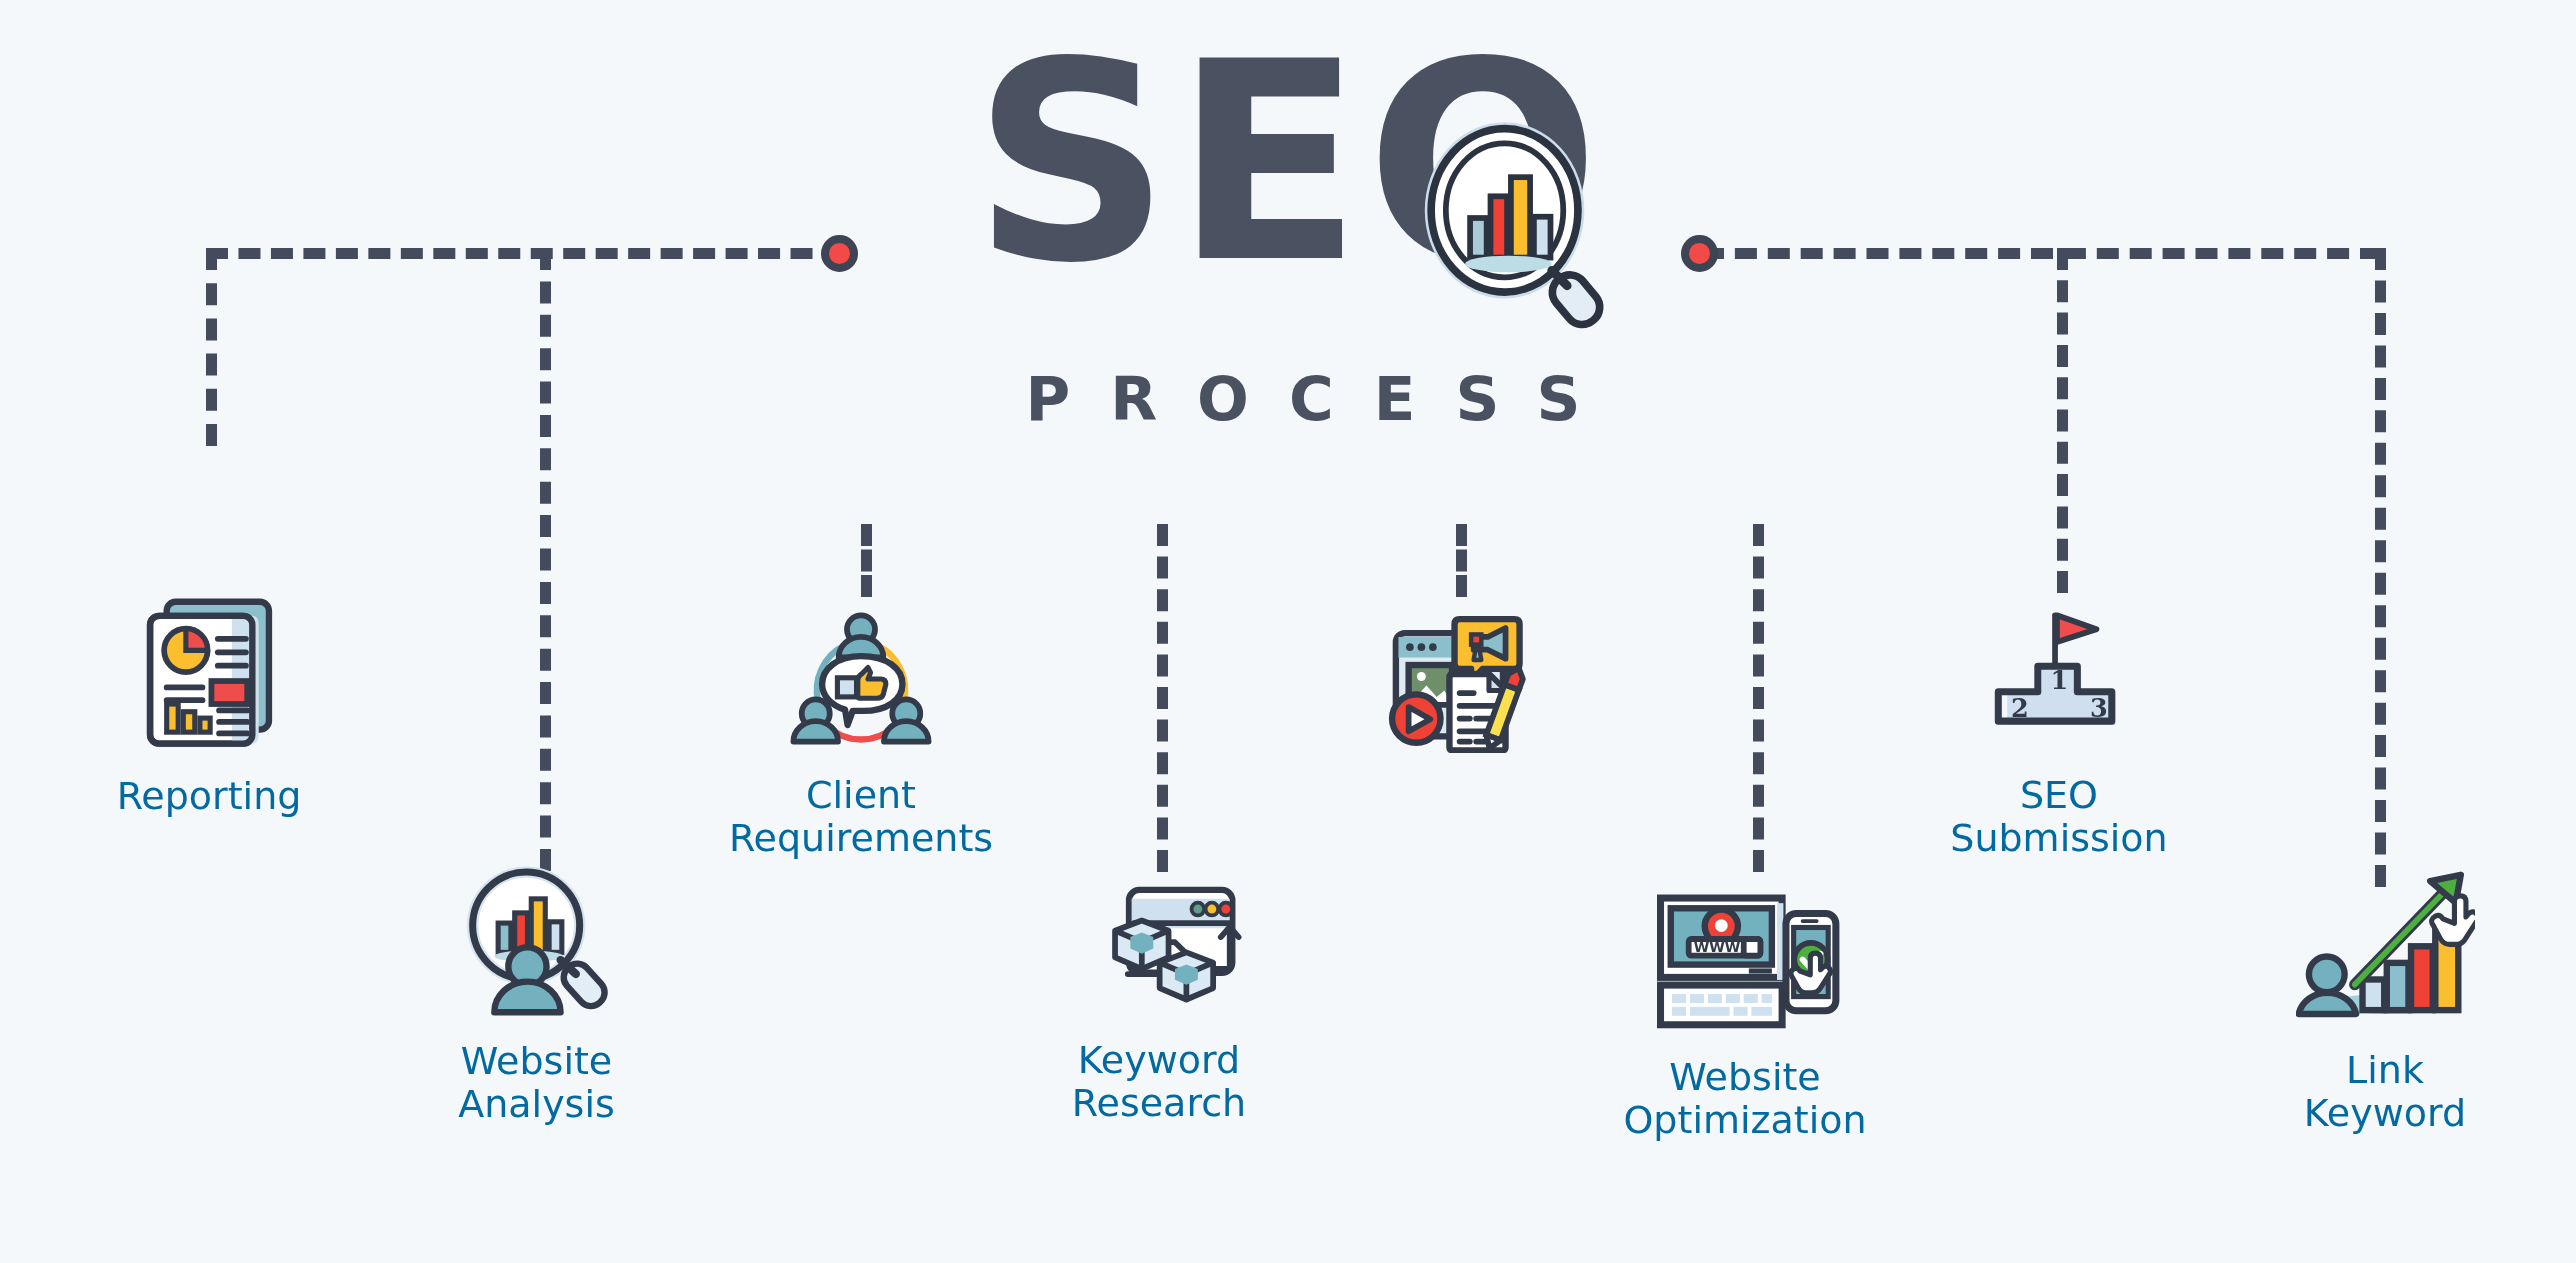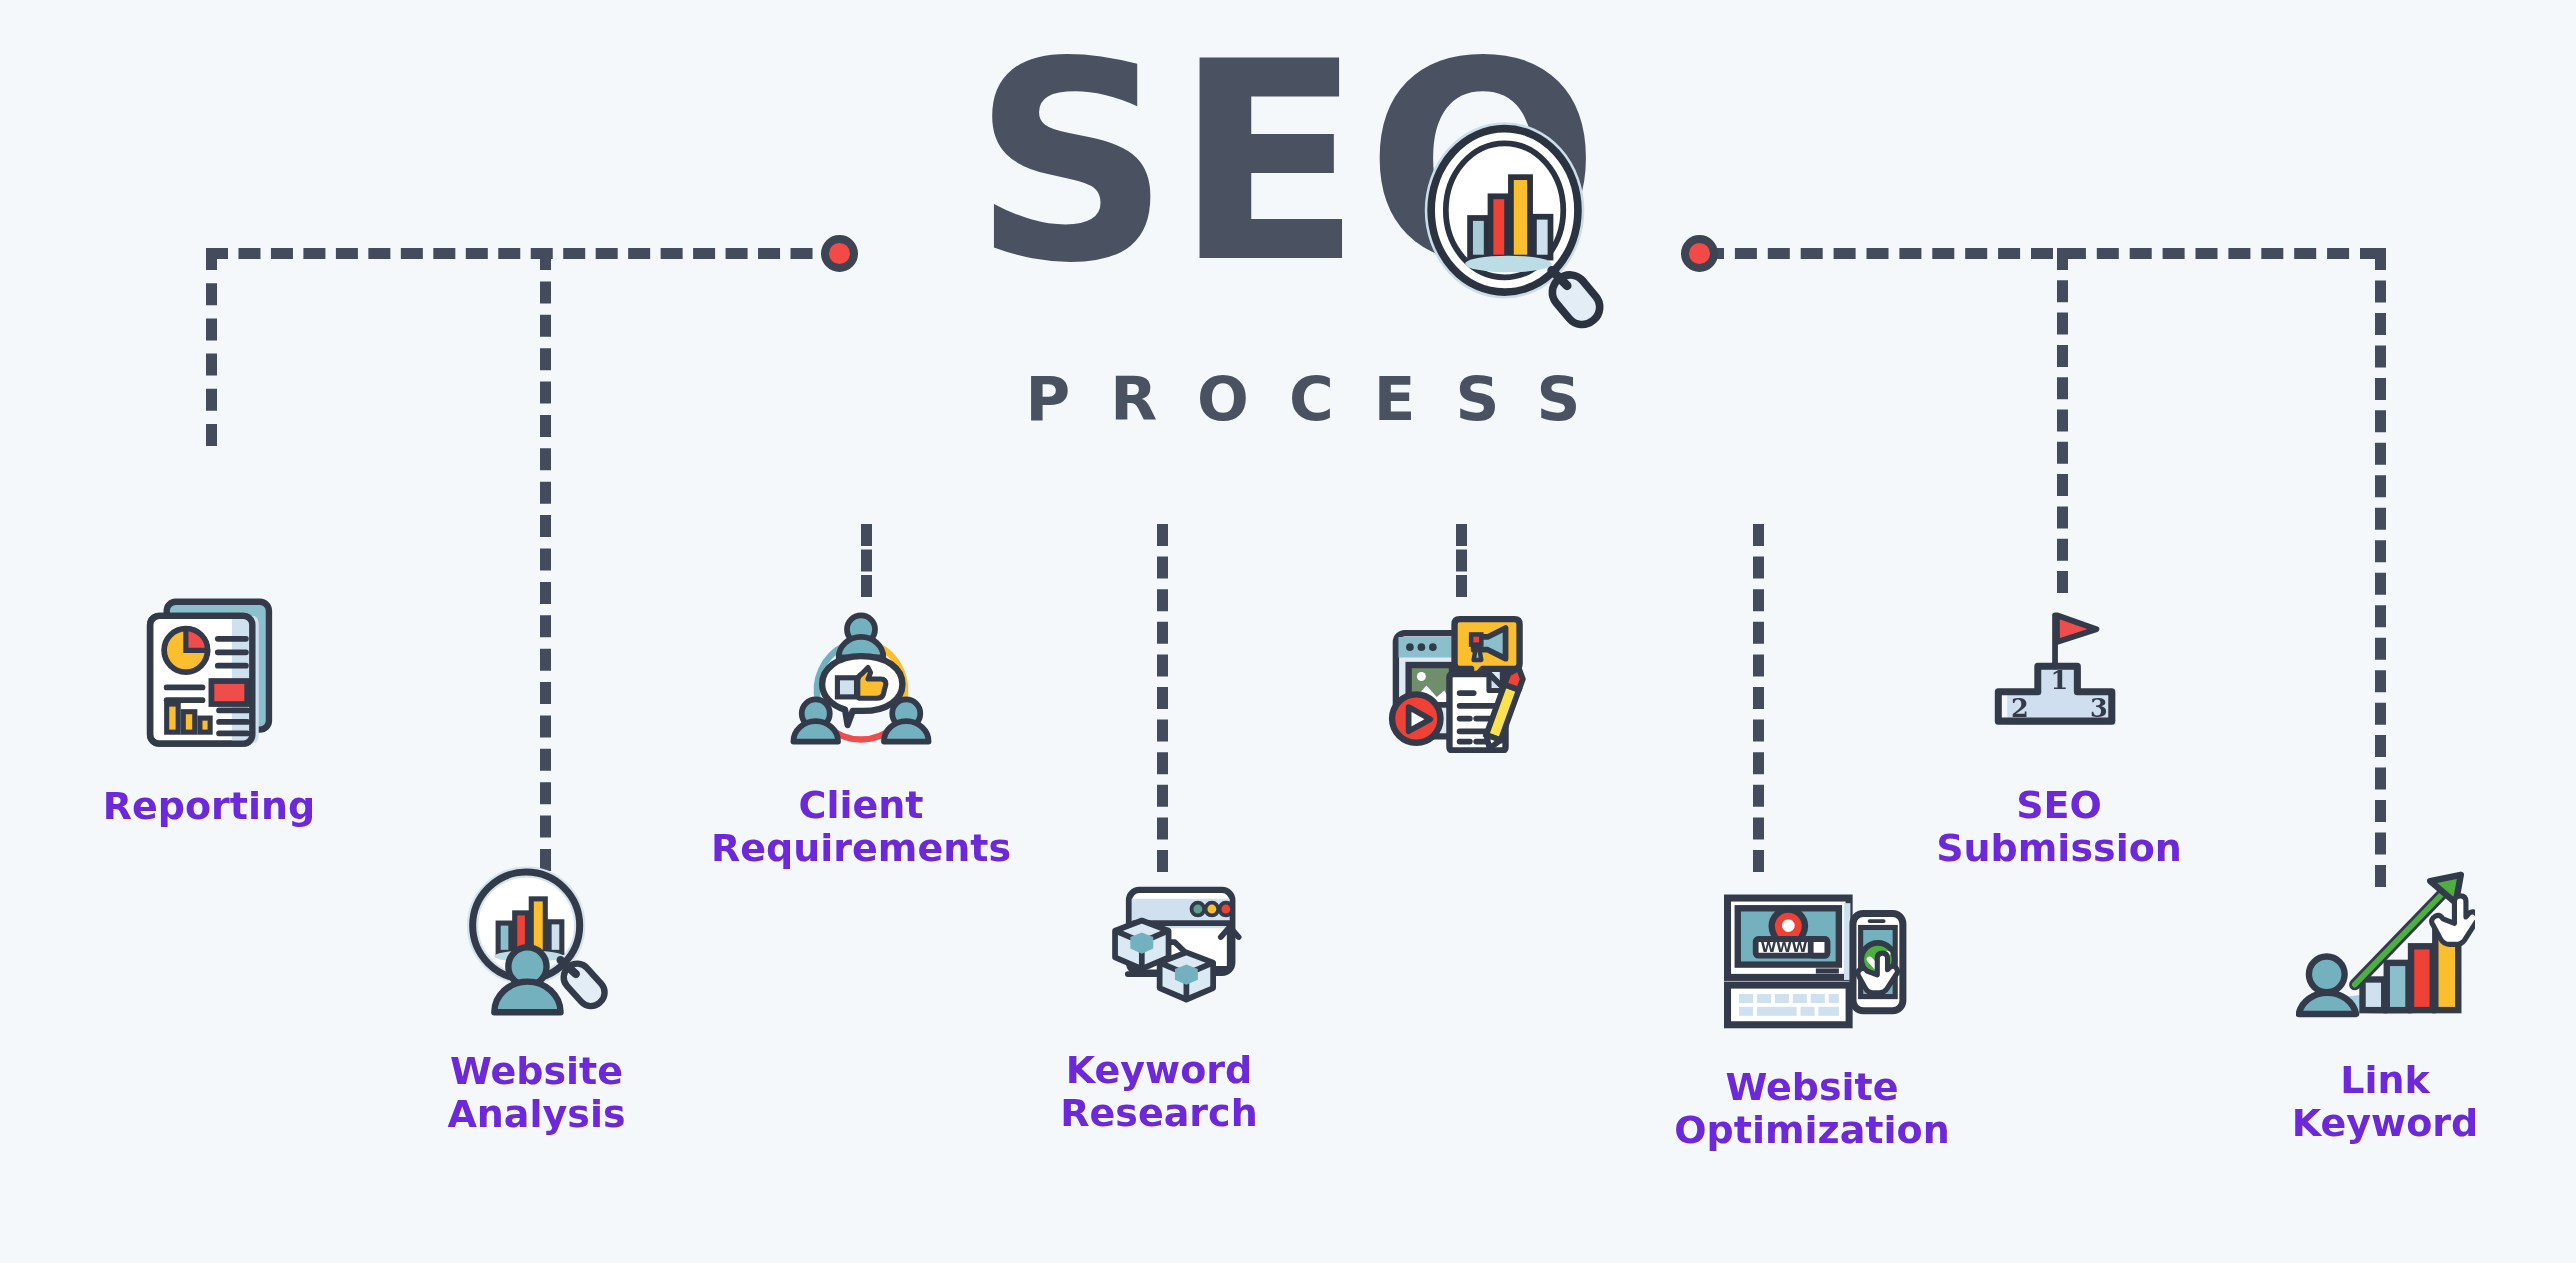--- a/index.html
+++ b/index.html
@@ -96,26 +96,26 @@
   .node {
     position: absolute;
     text-align: center;
   }
   .node .icon-wrap {
     display: block;
     margin: 0 auto;
   }
   .node .node-label {
     display: block;
-    margin-top: 29px;
+    margin-top: 19px;
     font-family: "DejaVu Sans", sans-serif;
-    font-weight: 700;
+    font-weight: 400;
     font-size: 38px;
     line-height: 43px;
-    color: #6d28d9;
+    color: #0369a1;
     white-space: pre-line;
   }
 </style>
 </head>
 <body>
 
 <div class="stage">
 
   <div class="title-block">
     <div class="seo-word">SEO</div>
@@ -344,21 +344,21 @@
 
         <g transform="rotate(20 192 180)">
           <rect x="180" y="134" width="24" height="84" fill="#fbe14e" stroke="#333a49" stroke-width="9"></rect>
           <path d="M180 134 h24 v-18 l-12 -14 l-12 14 Z" fill="#ef4136" stroke="#333a49" stroke-width="9" stroke-linejoin="round"></path>
           <path d="M180 218 h24 l-12 18 Z" fill="#ffffff" stroke="#333a49" stroke-width="9" stroke-linejoin="round"></path>
         </g>
       </svg>
     </span>
   </div>
 
-  <div class="node" style="left:1646px; top:875px; width:332px;">
+  <div class="node" style="left:1579px; top:875px; width:332px;">
     <span class="icon-wrap">
       <svg width="192" height="160" viewBox="0 0 300 250">
 
         <rect x="18" y="36" width="190" height="124" fill="#ffffff" stroke="#333a49" stroke-width="11"></rect>
         <rect x="34" y="52" width="158" height="88" fill="#74b1bf" stroke="#333a49" stroke-width="10"></rect>
         <path d="M200 44 h10 v120 h-10 Z" fill="#cfe0ef"></path>
         <rect x="156" y="146" width="36" height="8" fill="#333a49"></rect>
 
         <path d="M113 54 a26 26 0 0 1 26 26 c0 18 -26 44 -26 44 s-26 -26 -26 -44 a26 26 0 0 1 26 -26 Z" fill="#ef4136" stroke="#333a49" stroke-width="10" stroke-linejoin="round"></path>
         <circle cx="113" cy="79" r="10" fill="#ffffff"></circle>

